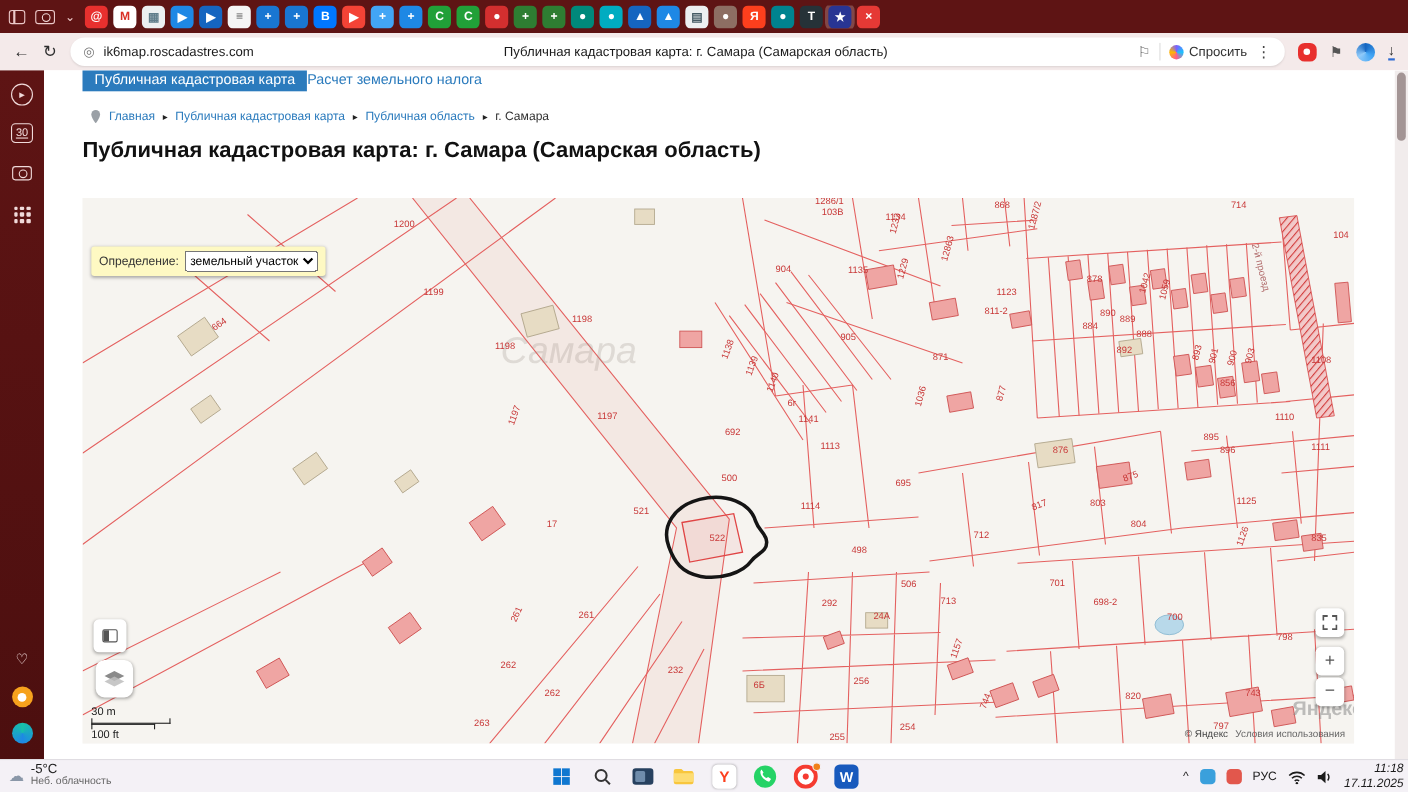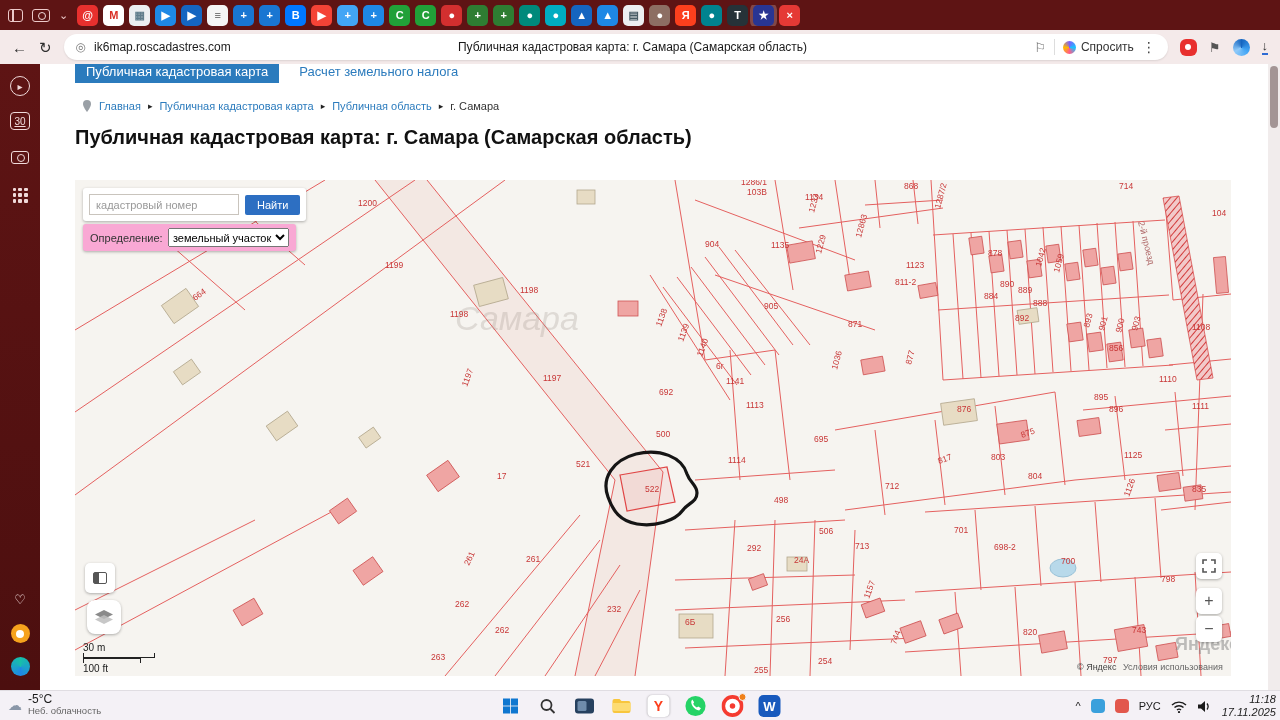--- a/index.html
+++ b/index.html
@@ -58,21 +58,21 @@
   .orb-o::after { content:""; position:absolute; left:5.5px; top:5.5px; width:8px; height:8px; border-radius:50%; background:#fff; }
   .orb-t { width:19px; height:19px; border-radius:50%; background:conic-gradient(#17c0a9,#1e88e5,#17c0a9); }
 
   
   .content { position:absolute; left:40px; top:64px; width:1240px; height:626px; background:#fff; overflow:hidden; }
   .scrollbar { position:absolute; right:0; top:0; width:12px; height:626px; background:#f1ecec; }
   .scroll-thumb { position:absolute; left:2px; top:2px; width:8px; height:62px; background:#a39595; border-radius:4px; }
 
   .page-tabs { position:absolute; left:35px; top:-4px; display:flex; align-items:center; }
   .ptab-active { background:#2b7bbd; color:#fff; font-size:13px; padding:4px 11px; cursor:default; }
-  .ptab-link { color:#2b7bbd; font-size:13px; margin-left:20px; cursor:default; }
+  .ptab-link { color:#2b7bbd; font-size:13px; cursor:default; }
 
   .breadcrumb { position:absolute; left:42px; top:36px; display:flex; align-items:center; gap:7px; font-size:11px; }
   .crumb { color:#2b7bbd; }
   .crumb-last { color:#333; }
   .sep { color:#222; font-size:9px; }
 
   .page-title { position:absolute; left:35px; top:62px; font-size:20px; font-weight:bold; color:#111; }
 
   
   .map { position:absolute; left:35px; top:116px; width:1156px; height:496px; background:#f6f4f0; overflow:hidden; }
@@ -82,21 +82,21 @@
   .bb { fill:#e7dcc4; stroke:#b3a88e; stroke-width:0.8; }
   .plab { font-size:8.5px; fill:#c83737; }
 
   .searchbox { position:absolute; left:8px; top:8px; background:#fff; border-radius:3px; padding:6px;
                display:flex; gap:6px; align-items:center; box-shadow:0 1px 3px rgba(0,0,0,0.3); }
   .searchbox input { width:150px; height:21px; border:1px solid #c9c4bd; padding:0 6px; font-size:11px;
                      font-family:"Liberation Sans",sans-serif; color:#333; }
   .searchbox input::placeholder { color:#999; }
   .findbtn { background:#2d6fc2; color:#fff; border:none; font-size:11px; padding:4px 12px; border-radius:2px;
              font-family:"Liberation Sans",sans-serif; }
-  .filterbox { position:absolute; left:8px; top:44px; background:#f9a8d4; border-radius:3px; padding:4px 7px;
+  .filterbox { position:absolute; left:8px; top:44px; background:#fef9c3; border-radius:3px; padding:4px 7px;
                display:flex; gap:5px; align-items:center; box-shadow:0 1px 3px rgba(0,0,0,0.3); font-size:11px; color:#333; }
   .filterbox select { font-size:11px; font-family:"Liberation Sans",sans-serif; height:19px; max-width:150px;text-align:center; }
 
   .mbtn { position:absolute; background:#fff; border-radius:5px; box-shadow:0 1px 3px rgba(0,0,0,0.3);
           display:flex; align-items:center; justify-content:center; color:#555; }
   .legend-btn { left:10px; top:383px; width:30px; height:30px; }
   .legend-ico { width:14px; height:12px; border:1.5px solid #555; border-radius:2px;
                 background:linear-gradient(90deg,#555 0 45%,transparent 45%); }
   .layers-btn { left:12px; top:420px; width:34px; height:34px; border-radius:8px; }
   .fs-btn { right:9px; top:373px; width:26px; height:26px; }
@@ -417,24 +417,20 @@
           <text x="666" y="5" class="plab">1286/1</text>
         </g>
 
       <path d="M533,317 C526,298 538,280 561,274 C585,268 607,277 612,294 C615,303 622,305 622,313 C622,322 613,323 608,330 C600,341 580,347 562,344 C545,341 538,331 533,317 Z" fill="none" stroke="#151515" stroke-width="3.2" stroke-linejoin="round"></path>
 
       <text x="1100" y="470" font-size="18" font-weight="bold" fill="rgba(140,140,140,0.55)">Яндекс</text>
       <text x="1002" y="490" font-size="9" fill="#444">© Яндекс</text>
       <text x="1048" y="490" font-size="9" fill="#666">Условия использования</text>
     </svg>
 
-    <div class="searchbox">
-      <input type="text" placeholder="кадастровый номер" style="">
-      <button class="findbtn">Найти</button>
-    </div>
     <div class="filterbox">
       <span>Определение:</span>
       <select>
         <option>земельный участок</option>
       </select>
     </div>
 
     <div class="mbtn legend-btn">
         <span class="legend-ico"></span>
       </div>

